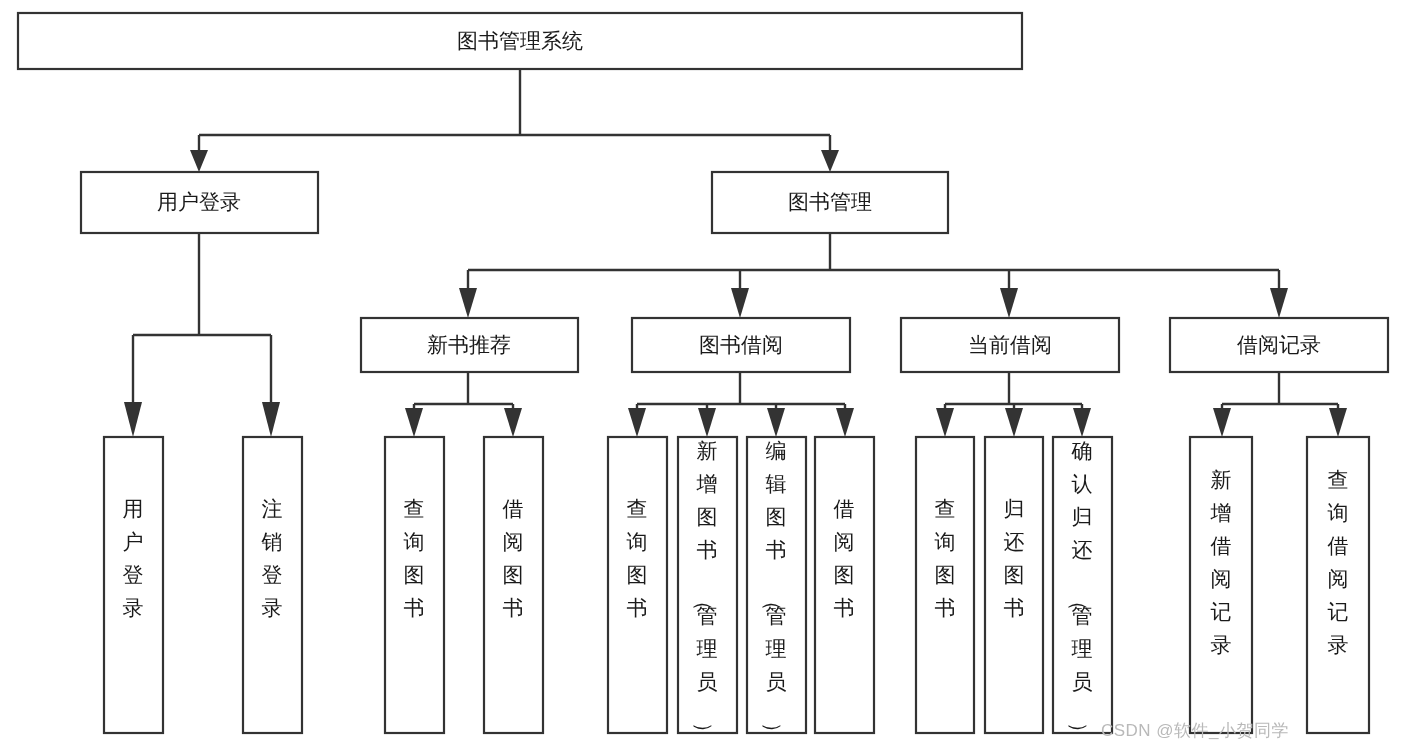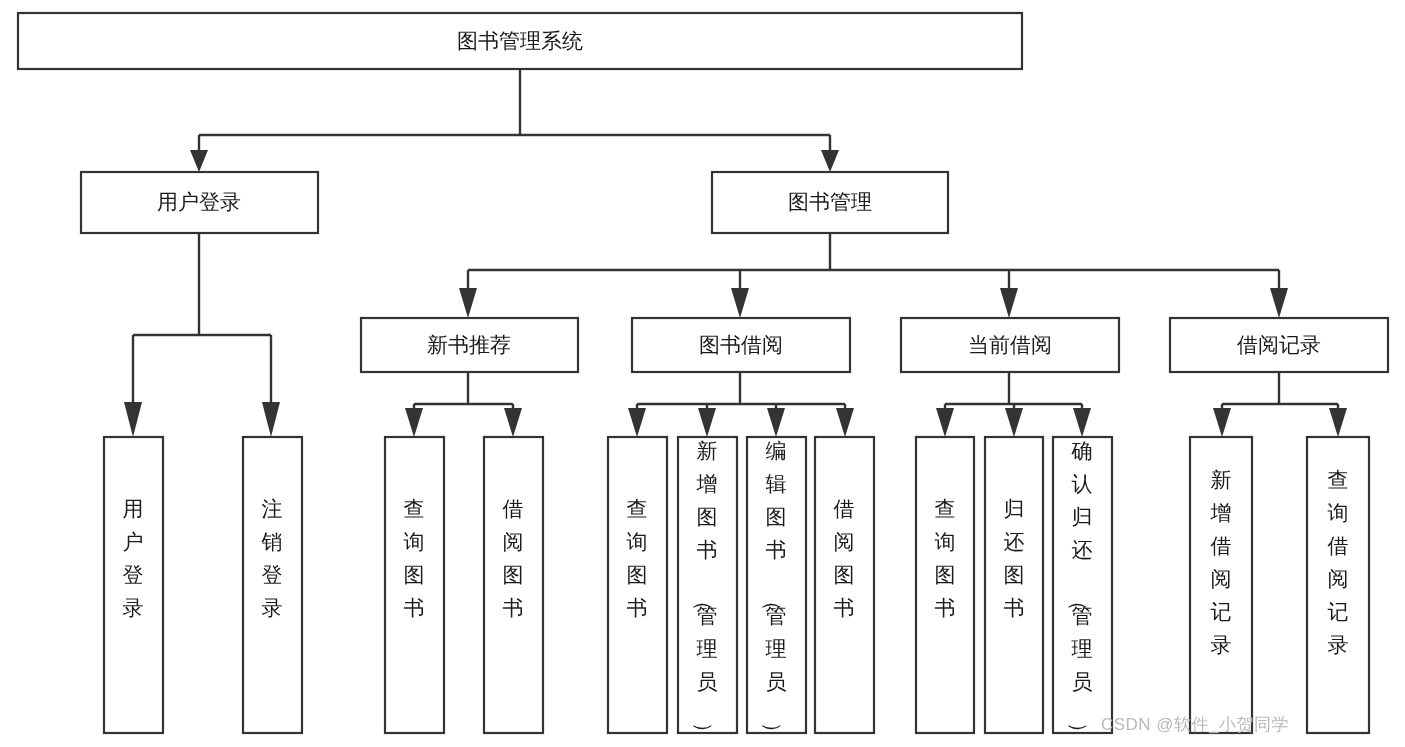--- a/index.html
+++ b/index.html
@@ -51,21 +51,21 @@
   }
   .leaf-label {
     font-family: "Liberation Sans", "DejaVu Sans", sans-serif;
     font-size: 21px;
     fill: #1a1a1a;
     text-anchor: middle;
   }
   .watermark {
     position: absolute;
     right: 14px;
-    bottom: 11px;
+    bottom: 5px;
     font-family: "Liberation Sans", "DejaVu Sans", sans-serif;
     font-size: 17px;
     color: #b9b9b9;
     letter-spacing: 0.5px;
     white-space: nowrap;
     pointer-events: none;
   }
 </style>
 </head>
 <body>

